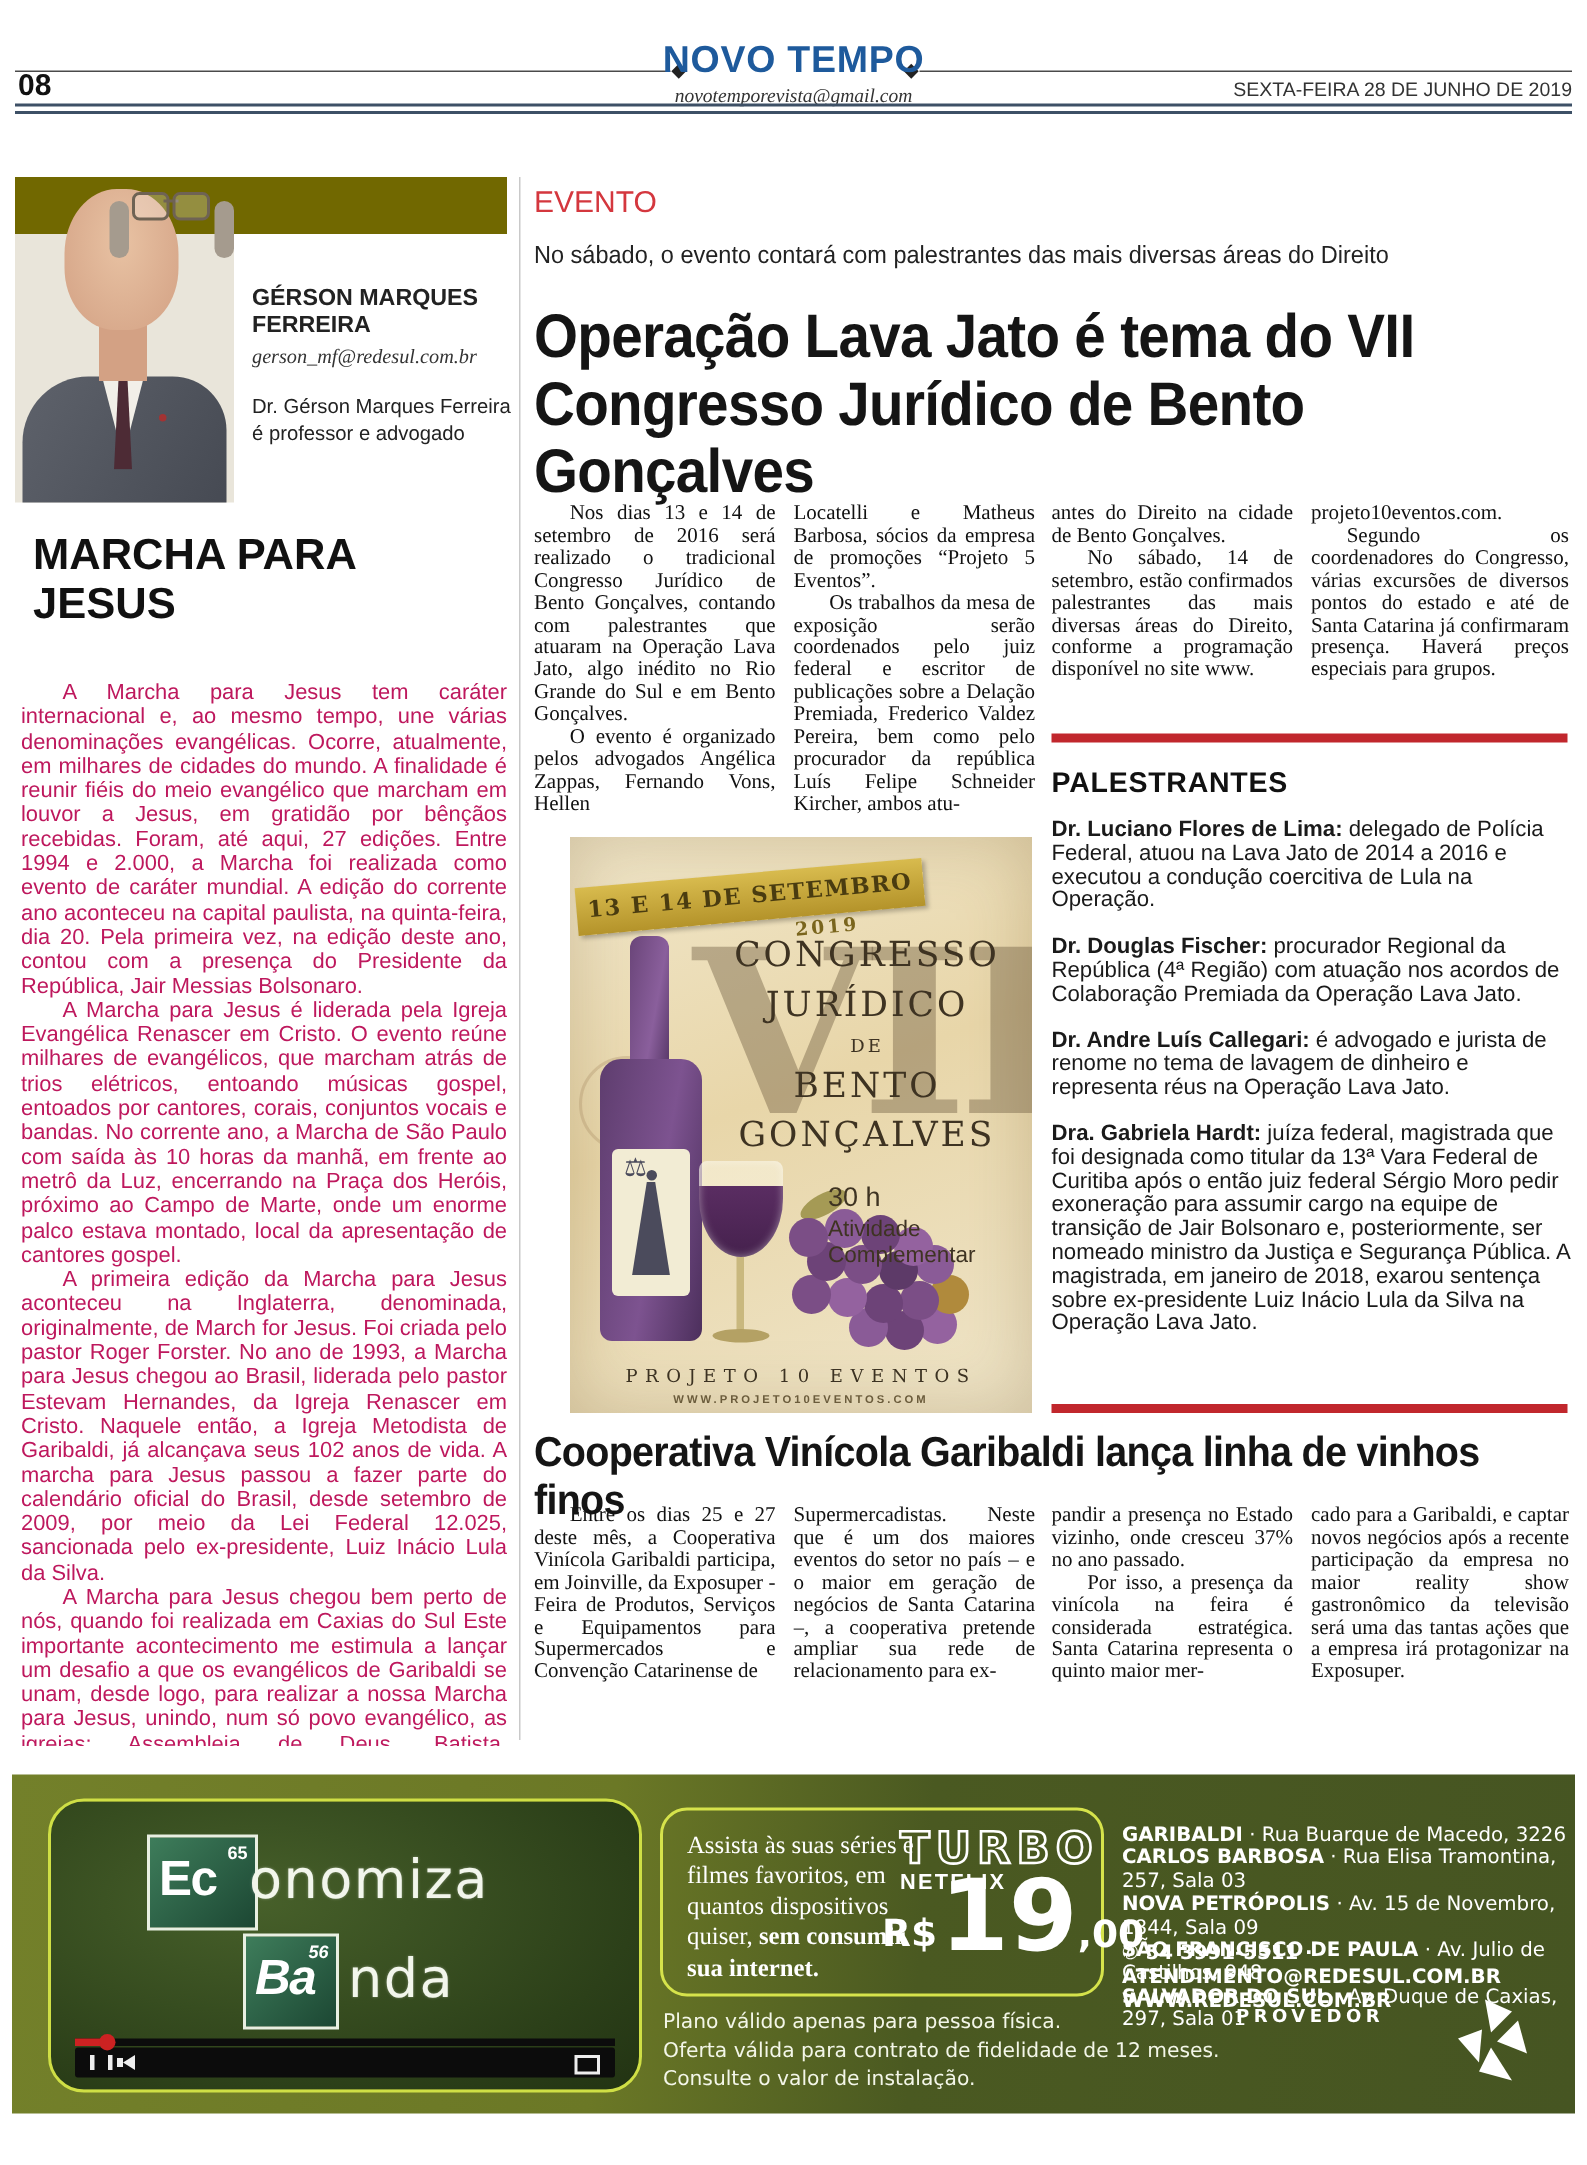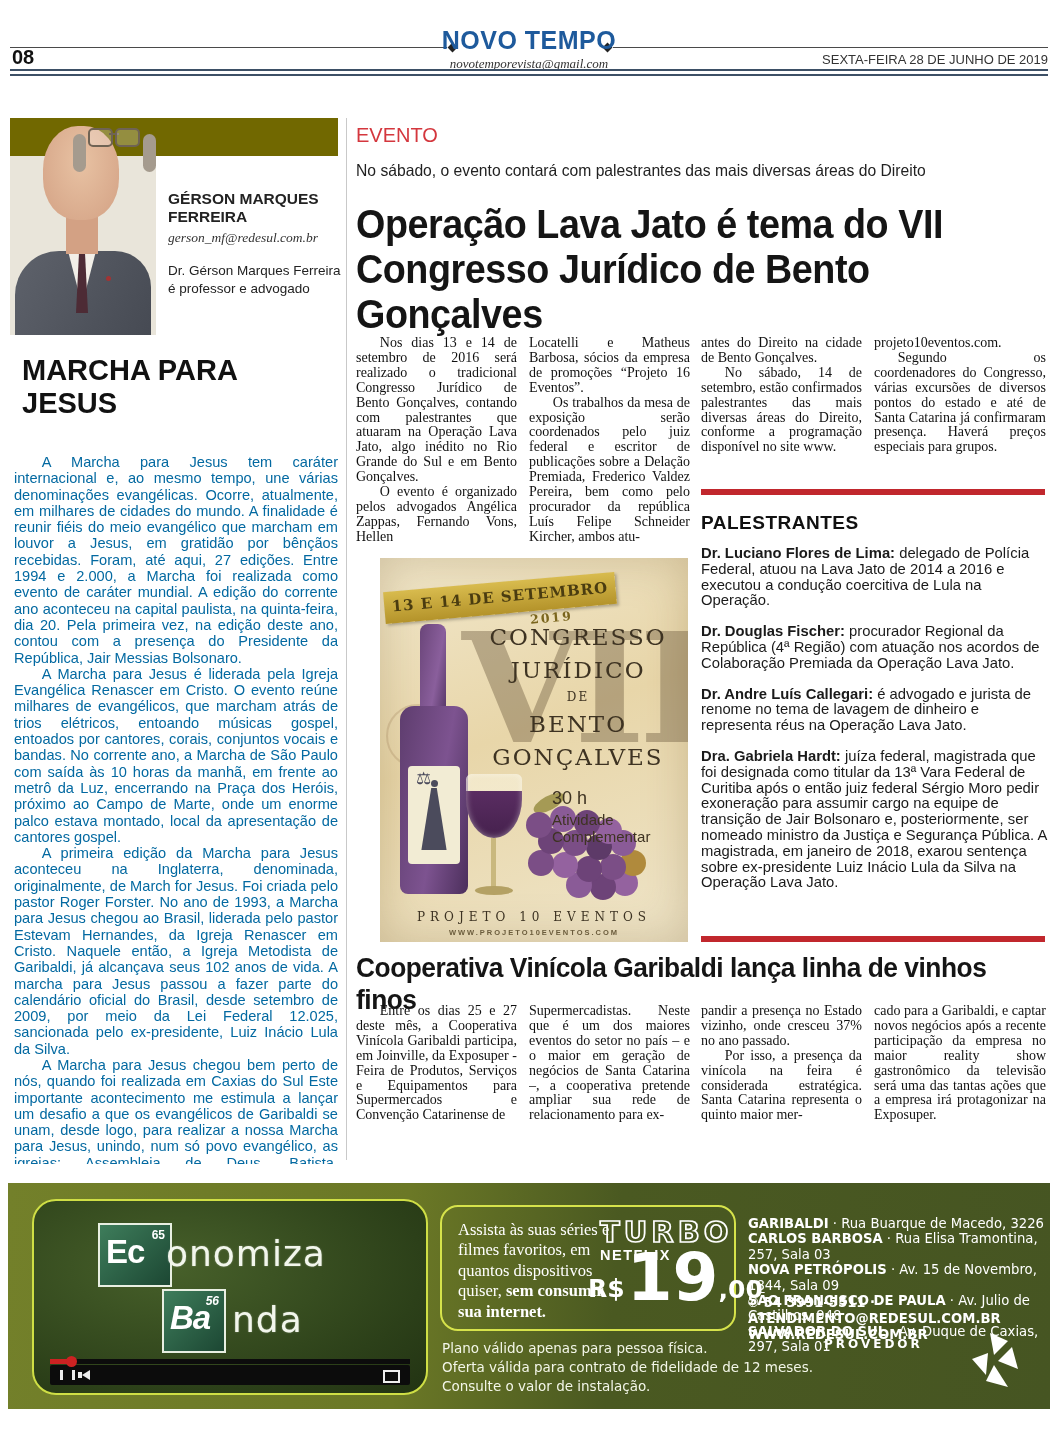--- a/index.html
+++ b/index.html
@@ -35,21 +35,21 @@
   .ph-pin{position:absolute;left:96px;top:120px;width:5px;height:5px;border-radius:50%;background:#a23333;}
   .author-info{position:absolute;left:158px;top:72px;right:4px;}
   .author-name{font-size:15.5px;font-weight:bold;color:#222;}
   .author-email{font-size:13.5px;font-style:italic;color:#333;margin-top:4px;font-family:"Liberation Serif",serif;}
   .author-bio{font-size:13.5px;color:#222;margin-top:16px;line-height:1.3;width:180px;}
 
   
   .vrule{position:absolute;left:346px;top:118px;width:1px;height:1042px;background:#c9c9c9;}
   .col-article{position:absolute;left:14px;top:354px;width:324px;height:810px;overflow:hidden;}
   .col-article h2{margin:0 0 34px 8px;font-size:29px;font-weight:bold;color:#111;letter-spacing:0;}
-  .col-article p{margin:0;font-size:14.6px;line-height:16.3px;text-align:justify;color:#0369a1;text-indent:1.9em;}
+  .col-article p{margin:0;font-size:14.6px;line-height:16.3px;text-align:justify;color:#be185d;text-indent:1.9em;}
 
   
   .kicker{position:absolute;left:356px;top:124px;font-size:20px;color:#d4373e;}
   .subtitle{position:absolute;left:356px;top:161px;font-size:16.5px;color:#222;transform:scaleX(.95);transform-origin:left;}
   .headline{position:absolute;left:356px;top:202px;width:740px;font-size:41px;line-height:45px;font-weight:bold;color:#151515;letter-spacing:-.5px;transform:scaleX(.92);transform-origin:left;}
   .ncol{position:absolute;top:336px;width:161px;font-family:"Liberation Serif",serif;font-size:14px;line-height:14.9px;text-align:justify;color:#111;overflow:hidden;}
   .ncol p{margin:0;text-indent:1.7em;}
   .ncol p.cont{text-indent:0;}
   .c1{left:356px;height:220px;}
   .c2{left:529px;height:220px;}
@@ -185,21 +185,21 @@
 <div class="headline">
   <div>Operação Lava Jato é tema do VII</div>
   <div>Congresso Jurídico de Bento Gonçalves</div>
 </div>
 
 <div class="ncol c1">
   <p>Nos dias 13 e 14 de setembro de 2016 será realizado o tradicional Congresso Jurídico de Bento Gonçalves, contando com palestrantes que atuaram na Operação Lava Jato, algo inédito no Rio Grande do Sul e em Bento Gonçalves.</p>
   <p>O evento é organizado pelos advogados Angélica Zappas, Fernando Vons, Hellen</p>
 </div>
 <div class="ncol c2">
-  <p class="cont">Locatelli e Matheus Barbosa, sócios da empresa de promoções “Projeto 16 Eventos”.</p>
+  <p class="cont">Locatelli e Matheus Barbosa, sócios da empresa de promoções “Projeto 5 Eventos”.</p>
   <p>Os trabalhos da mesa de exposição serão coordenados pelo juiz federal e escritor de publicações sobre a Delação Premiada, Frederico Valdez Pereira, bem como pelo procurador da república Luís Felipe Schneider Kircher, ambos atu-</p>
 </div>
 <div class="ncol c3">
   <p class="cont">antes do Direito na cidade de Bento Gonçalves.</p>
   <p>No sábado, 14 de setembro, estão confirmados palestrantes das mais diversas áreas do Direito, conforme a programação disponível no site www.</p>
 </div>
 <div class="ncol c4">
   <p class="cont">projeto10eventos.com.</p>
   <p>Segundo os coordenadores do Congresso, várias excursões de diversos pontos do estado e até de Santa Catarina já confirmaram presença. Haverá preços especiais para grupos.</p>
 </div>

